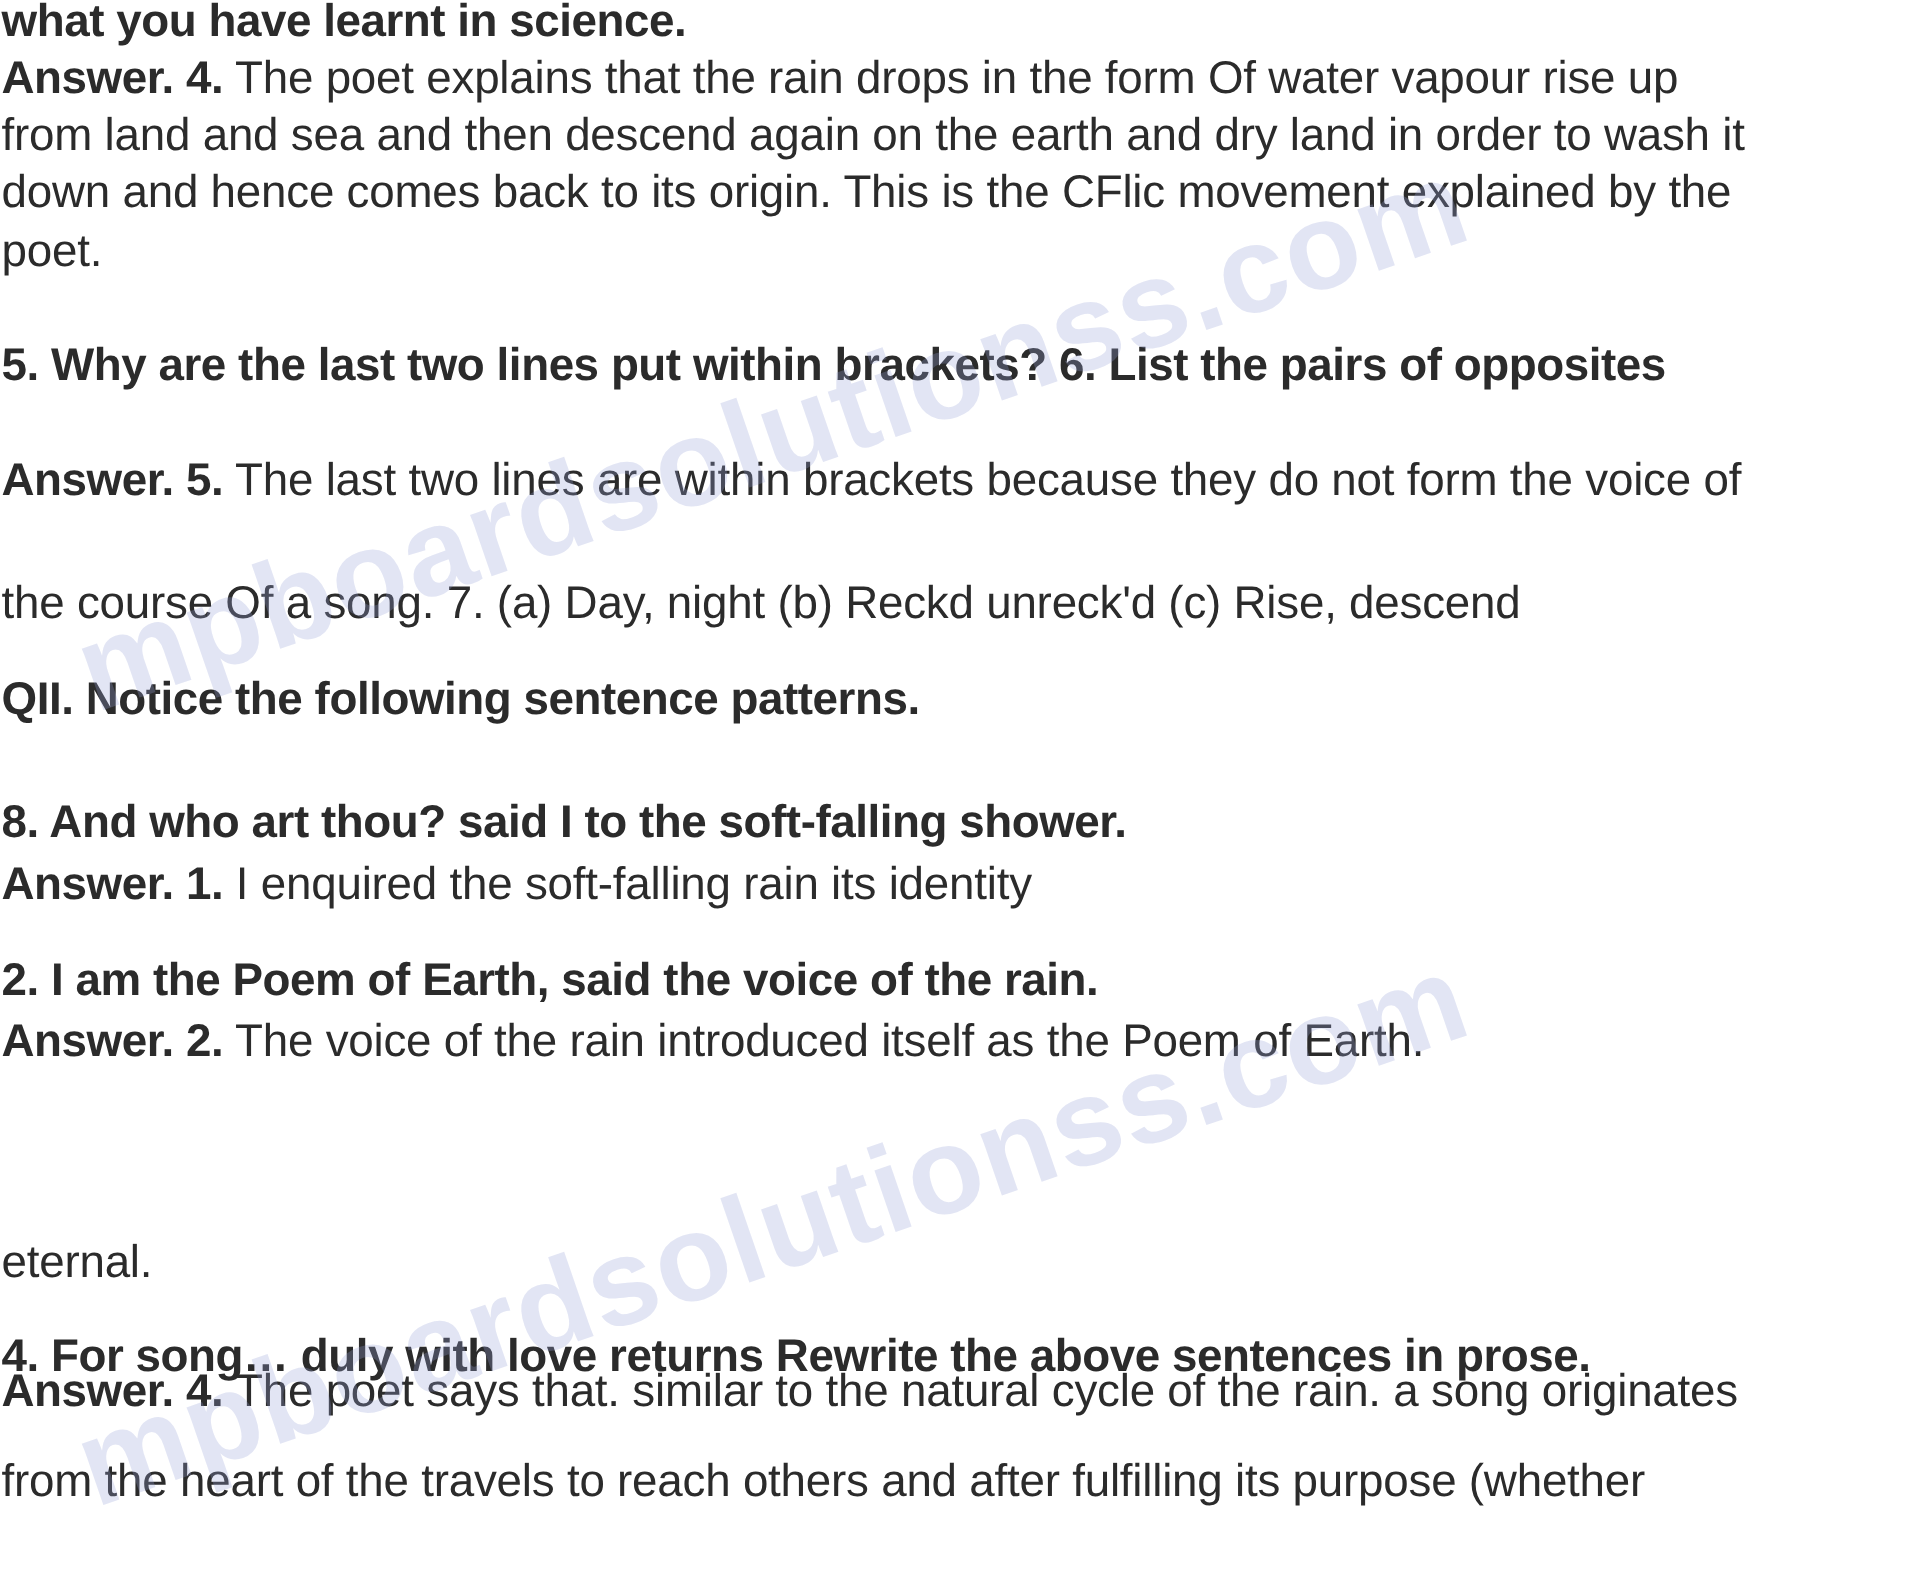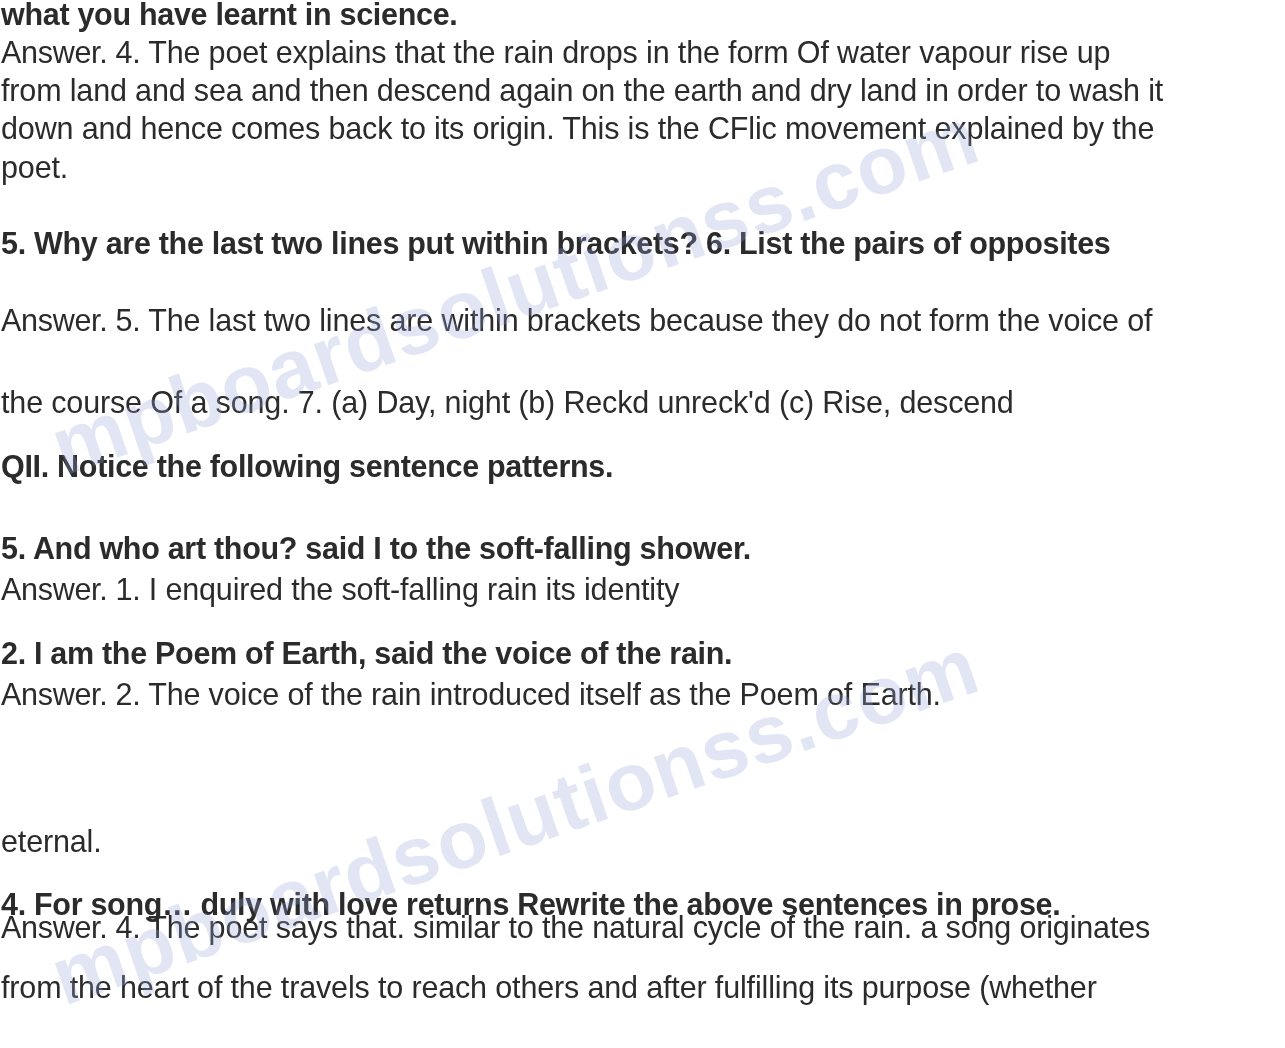--- a/index.html
+++ b/index.html
@@ -17,21 +17,21 @@
     }
     .line {
       position: absolute;
       left: 1px;
       font-size: 30.5px;
       line-height: 38px;
       white-space: nowrap;
       letter-spacing: -0.15px;
     }
     .bold { font-weight: bold; letter-spacing: -0.3px; }
-    .lbl { font-weight: normal; letter-spacing: -0.3px; }
+    .lbl { font-weight: bold; letter-spacing: -0.3px; }
     .watermark {
       position: absolute;
       font-family: "Liberation Sans", sans-serif;
       font-weight: bold;
       font-size: 82px;
       color: rgba(150, 160, 215, 0.28);
       white-space: nowrap;
       transform-origin: left bottom;
       transform: rotate(-19deg);
       z-index: 2;
@@ -52,21 +52,21 @@
   <div class="line" style="top:109px">down and hence comes back to its origin. This is the CFlic movement explained by the</div>
   <div class="line" style="top:148px">poet.</div>
 
   <div class="line bold" style="top:224px">5. Why are the last two lines put within brackets? 6. List the pairs of opposites</div>
 
   <div class="line" style="top:301px"><span class="lbl">Answer. 5.</span><span> The last two lines are within brackets because they do not form the voice of</span></div>
   <div class="line" style="top:383px">the course Of a song. 7. (a) Day, night (b) Reckd unreck'd (c) Rise, descend</div>
 
   <div class="line bold" style="top:447px">QII. Notice the following sentence patterns.</div>
 
-  <div class="line bold" style="top:529px">5. And who art thou? said I to the soft-falling shower.</div>
+  <div class="line bold" style="top:529px">8. And who art thou? said I to the soft-falling shower.</div>
 
   <div class="line" style="top:570px"><span class="lbl">Answer. 1.</span><span> I enquired the soft-falling rain its identity</span></div>
 
   <div class="line bold" style="top:634px">2. I am the Poem of Earth, said the voice of the rain.</div>
 
   <div class="line" style="top:675px"><span class="lbl">Answer. 2.</span><span> The voice of the rain introduced itself as the Poem of Earth.</span></div>
 
 
   <div class="line" style="top:822px">eternal.</div>
 

